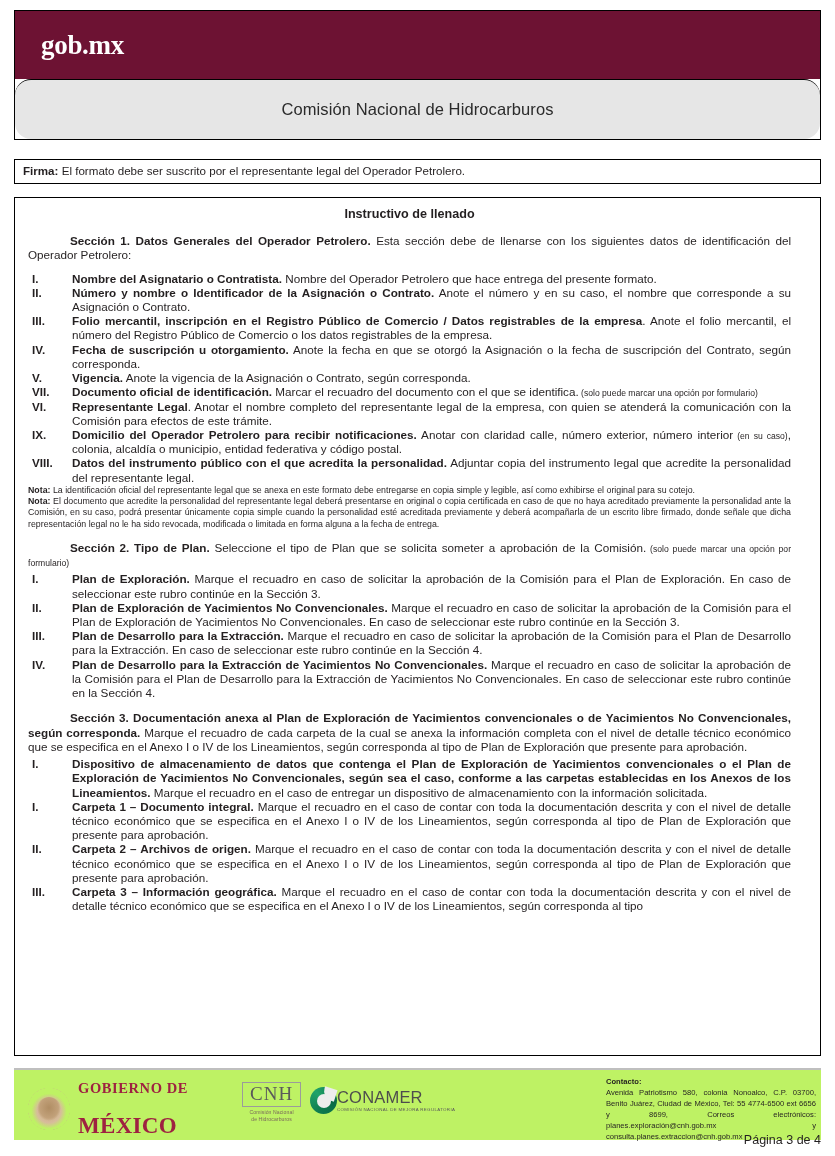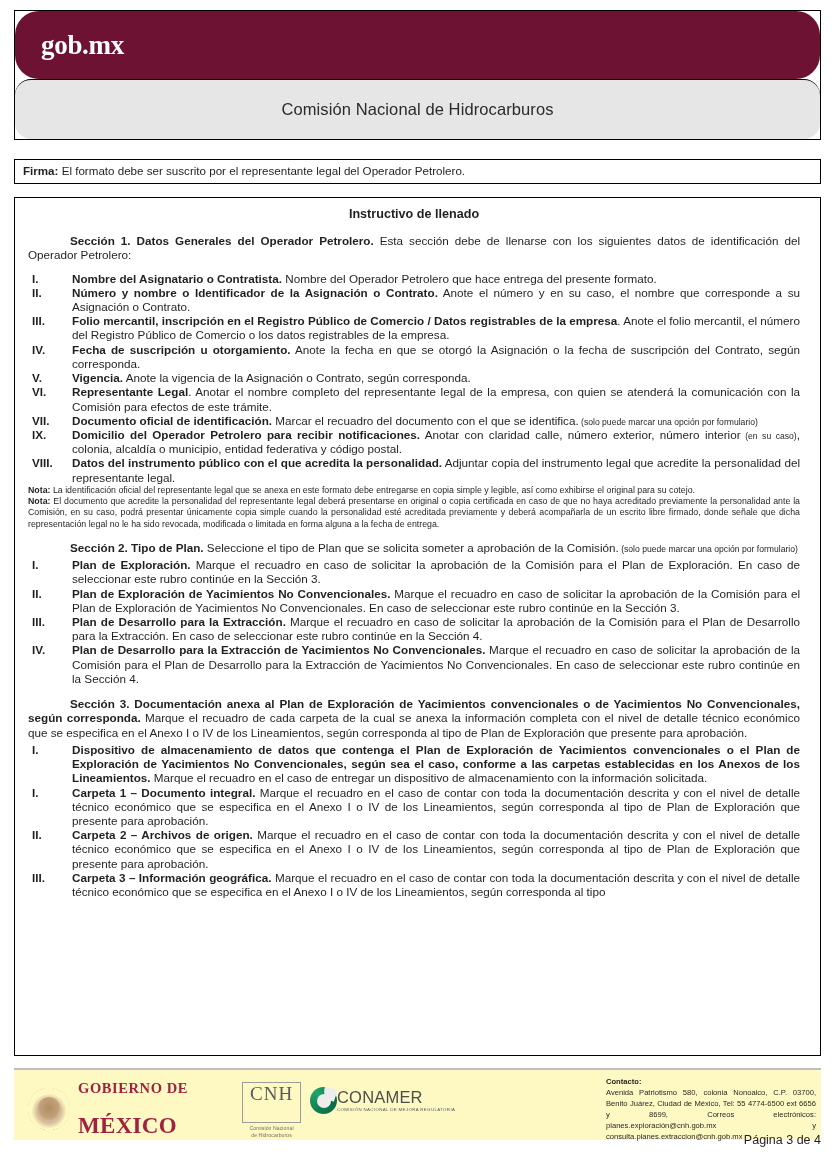--- a/index.html
+++ b/index.html
@@ -32,21 +32,20 @@
     border: 1px solid #000;
     box-sizing: border-box;
   }
   .brand-bar {
     background: #6D1233;
     height: 68px;
     display: flex;
     align-items: center;
     padding-left: 26px;
     box-sizing: border-box;
-    border-radius: 24px;
   }
   .brand-text {
     color: #ffffff;
     font-family: "Liberation Serif", serif;
     font-weight: bold;
     font-size: 27px;
     letter-spacing: -0.3px;
   }
   .agency-bar {
     background: #E6E6E6;
@@ -80,21 +79,21 @@
 
   
   .instructivo-box {
     position: absolute;
     left: 14px;
     top: 197px;
     width: 807px;
     height: 859px;
     box-sizing: border-box;
     border: 1px solid #000;
-    padding: 9px 20px 0 13px;
+    padding: 9px 29px 0 13px;
     overflow: hidden;
   }
   .doc-title {
     text-align: center;
     font-weight: bold;
     font-size: 12.6px;
     margin-bottom: 13px;
   }
   .section-head {
     font-size: 11.7px;
@@ -136,21 +135,21 @@
   .nota b { font-weight: bold; }
   .nota-block { }
 
   
   .footer {
     position: absolute;
     left: 14px;
     top: 1068px;
     width: 807px;
     height: 72px;
-    background: #fef9c3;
+    background: #bef264;
     border-top: 2px solid #BFBFBF;
     box-sizing: border-box;
   }
   .footer-inner {
     position: relative;
     width: 100%;
     height: 100%;
   }
   
   .gob-lockup {
@@ -195,21 +194,21 @@
   }
   
   .cnh-logo {
     position: absolute;
     left: 228px;
     top: 12px;
     text-align: center;
   }
   .cnh-box {
     border: 1.5px solid #9b9b9b;
-    padding: 1px 7px 18px 7px;
+    padding: 1px 7px 2px 7px;
     display: inline-block;
   }
   .cnh-text {
     font-family: "Liberation Serif", serif;
     font-size: 19px;
     color: #5a5a5a;
     letter-spacing: 1px;
     line-height: 1.05;
   }
   .cnh-sub {
@@ -309,22 +308,22 @@
     <p class="section-head">
       <b>Sección 1. Datos Generales del Operador Petrolero.</b><span> Esta sección debe de llenarse con los siguientes datos de identificación del Operador Petrolero:</span>
     </p>
     <div class="gap-sm"></div>
     <ul class="rlist">
       <li><span class="num">I.</span><b>Nombre del Asignatario o Contratista.</b><span> Nombre del Operador Petrolero que hace entrega del presente formato.</span></li>
       <li><span class="num">II.</span><b>Número y nombre o Identificador de la Asignación o Contrato.</b><span> Anote el número y en su caso, el nombre que corresponde a su Asignación o Contrato.</span></li>
       <li><span class="num">III.</span><b>Folio mercantil, inscripción en el Registro Público de Comercio / Datos registrables de la empresa</b><span>. Anote el folio mercantil, el número del Registro Público de Comercio o los datos registrables de la empresa.</span></li>
       <li><span class="num">IV.</span><b>Fecha de suscripción u otorgamiento.</b><span> Anote la fecha en que se otorgó la Asignación o la fecha de suscripción del Contrato, según corresponda.</span></li>
       <li><span class="num">V.</span><b>Vigencia.</b><span> Anote la vigencia de la Asignación o Contrato, según corresponda.</span></li>
+      <li><span class="num">VII.</span><b>Documento oficial de identificación.</b><span> Marcar el recuadro del documento con el que se identifica.</span><span class="tiny"> (solo puede marcar una opción por formulario)</span></li>
       <li><span class="num">VI.</span><b>Representante Legal</b><span>. Anotar el nombre completo del representante legal de la empresa, con quien se atenderá la comunicación con la Comisión para efectos de este trámite.</span></li>
-      <li><span class="num">VII.</span><b>Documento oficial de identificación.</b><span> Marcar el recuadro del documento con el que se identifica.</span><span class="tiny"> (solo puede marcar una opción por formulario)</span></li>
       <li><span class="num">IX.</span><b>Domicilio del Operador Petrolero para recibir notificaciones.</b><span> Anotar con claridad calle, número exterior, número interior</span><span class="tiny"> (en su caso)</span><span>, colonia, alcaldía o municipio, entidad federativa y código postal.</span></li>
       <li><span class="num">VIII.</span><b>Datos del instrumento público con el que acredita la personalidad.</b><span> Adjuntar copia del instrumento legal que acredite la personalidad del representante legal.</span></li>
     </ul>
 
     <div class="nota-block">
       <p class="nota"><b>Nota:</b><span> La identificación oficial del representante legal que se anexa en este formato debe entregarse en copia simple y legible, así como exhibirse el original para su cotejo.</span></p>
       <p class="nota"><b>Nota:</b><span> El documento que acredite la personalidad del representante legal deberá presentarse en original o copia certificada en caso de que no haya acreditado previamente la personalidad ante la Comisión, en su caso, podrá presentar únicamente copia simple cuando la personalidad esté acreditada previamente y deberá acompañarla de un escrito libre firmado, donde señale que dicha representación legal no le ha sido revocada, modificada o limitada en forma alguna a la fecha de entrega.</span></p>
     </div>
 
     <div class="gap"></div>

